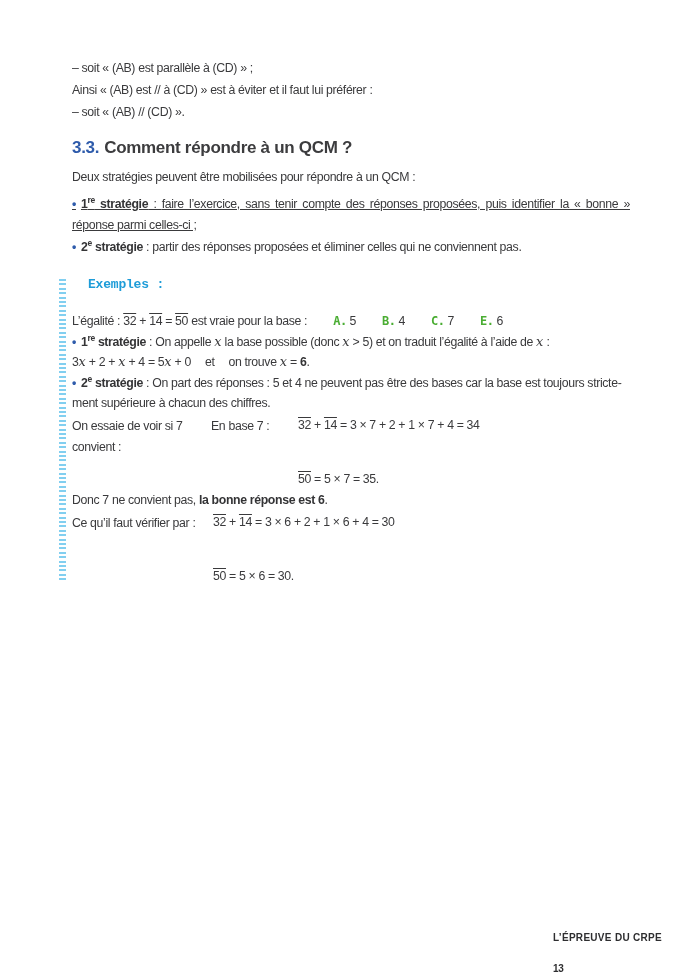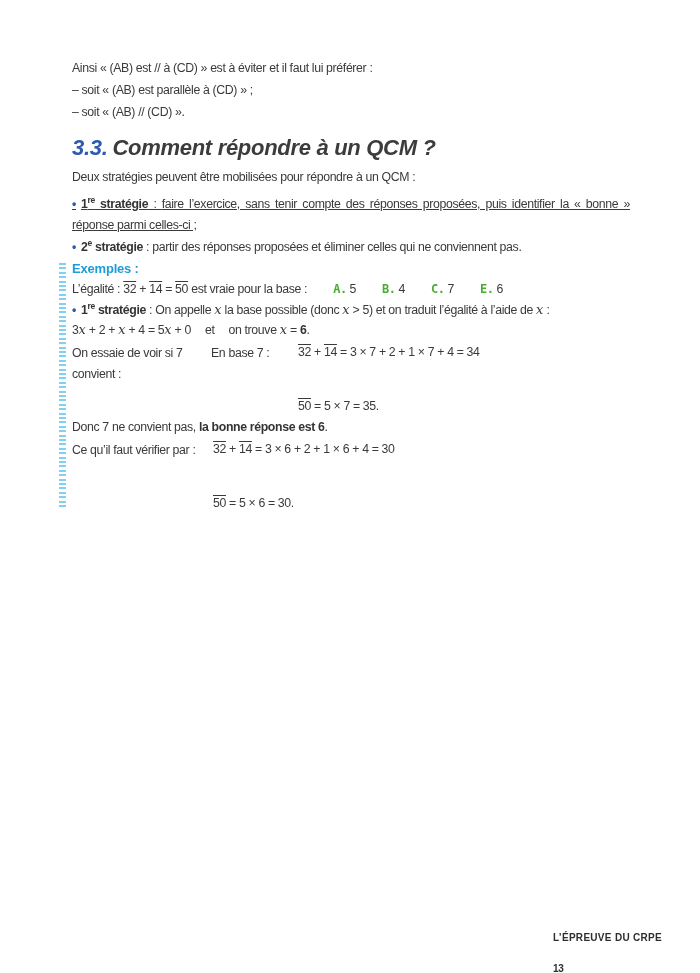--- a/index.html
+++ b/index.html
@@ -13,40 +13,40 @@
   .page{
     position:relative;width:700px;height:973px;background:#ffffff;overflow:hidden;
     font-family:"Liberation Sans",sans-serif;color:var(--body-text);
     font-size:12.3px;letter-spacing:-0.35px;
   }
   .content{position:absolute;left:72px;top:57px;width:558px;}
   .para{margin:0;}
   .line{display:block;}
   .toppara{line-height:22px;}
   .heading{
-    margin:13px 0 0 0;font-size:22px;line-height:23px;font-weight:700;
-    letter-spacing:-0.3px;color:#3c3c3e;font-style:italic;
+    margin:13px 0 0 0;font-size:17px;line-height:23px;font-weight:700;
+    letter-spacing:-0.3px;color:#3c3c3e;
   }
   .hnum{color:var(--section-blue);margin-right:5px;}
   .stratintro{margin-top:8px;line-height:21.5px;}
   .mainbullet{line-height:21.5px;}
   .b1{margin-top:5px;text-align:justify;text-decoration:underline;}
   .b2{margin-top:0.5px;}
   .dot{color:var(--section-blue);font-weight:700;margin-right:5px;}
   b{font-weight:700;color:#343436;}
   sup{font-size:8.5px;vertical-align:super;line-height:0;}
   
   .examples{position:relative;margin-top:0;line-height:20.5px;}
   .dashes{
     position:absolute;left:-13px;top:4px;bottom:4px;width:7px;
     background:repeating-linear-gradient(to bottom,var(--dash-blue) 0 2px,transparent 2px 4.4px);
   }
   .exlabel{
-    margin:0;color:var(--examples-cyan);font-weight:700;font-size:13px;
-    line-height:20.5px;letter-spacing:-0.2px;
+    margin:16px;color:var(--examples-cyan);font-weight:700;font-size:13px;
+    line-height:20.5px;letter-spacing:-0.2px;font-family:Liberation Mono, monospace;
   }
   .ov{text-decoration:overline;text-decoration-thickness:1px;text-align:center;}
   .choices{display:inline-flex;gap:26px;margin-left:26px;}
   .choice .cl{
     font-family:"DejaVu Sans Mono",monospace;font-weight:700;
     color:var(--choice-green);font-size:12px;letter-spacing:-0.5px;margin-right:3px;
   }
   .vx{font-family:"DejaVu Serif",serif;font-style:italic;font-size:12.8px;letter-spacing:0;}
   .sp{display:inline-block;margin:0 14px;}
   .eqrow{display:flex;align-items:flex-start;line-height:19px;margin-top:2.5px;}
@@ -66,22 +66,22 @@
   .ftitle{font-weight:700;font-size:10px;letter-spacing:0.3px;}
   .fnum{font-weight:700;font-size:10px;}
 </style>
 </head>
 <body>
 
 <div class="page">
   <main class="content">
 
     <p class="para toppara">
+      <span class="line">– soit « (AB) est parallèle à (CD) » ;</span>
       <span class="line">Ainsi « (AB) est // à (CD) » est à éviter et il faut lui préférer :</span>
-      <span class="line">– soit « (AB) est parallèle à (CD) » ;</span>
       <span class="line">– soit « (AB) // (CD) ».</span>
     </p>
 
     <h2 class="heading"><span class="hnum">3.3.</span><span class="htitle">Comment répondre à un QCM ?</span></h2>
 
     <p class="para stratintro">Deux stratégies peuvent être mobilisées pour répondre à un QCM :</p>
 
     <p class="para mainbullet b1"><span class="dot">•</span><b><span>1</span><sup>re</sup><span> stratégie</span></b><span> : </span><span>faire l’exercice, sans tenir compte des réponses proposées, puis identifier la « bonne » réponse parmi celles-ci ;</span></p>
 
     <p class="para mainbullet b2"><span class="dot">•</span><b><span>2</span><sup>e</sup><span> stratégie</span></b><span> : </span><span>partir des réponses proposées et éliminer celles qui ne conviennent pas.</span></p>
@@ -95,20 +95,21 @@
             <span class="choice"><b class="cl">A.</b><span>5</span></span>
             <span class="choice"><b class="cl">B.</b><span>4</span></span>
             <span class="choice"><b class="cl">C.</b><span>7</span></span>
             <span class="choice"><b class="cl">E.</b><span>6</span></span>
           </span></p>
 
       <p class="para ex"><span class="dot">•</span><b><span>1</span><sup>re</sup><span> stratégie</span></b><span> : </span><span>On appelle </span><span class="vx">x</span><span> la base possible (donc </span><span class="vx">x</span><span> &gt; 5) et on traduit l’égalité à l’aide de </span><span class="vx">x</span><span> :</span></p>
 
       <p class="para ex"><span>3</span><span class="vx">x</span><span> + 2 + </span><span class="vx">x</span><span> + 4 = 5</span><span class="vx">x</span><span> + 0</span><span class="sp">et</span><span>on trouve </span><span class="vx">x</span><span> = </span><b>6</b><span>.</span></p>
 
+      <p class="para ex"><span class="dot">•</span><b><span>2</span><sup>e</sup><span> stratégie</span></b><span> : </span><span>On part des réponses : 5 et 4 ne peuvent pas être des bases car la base est toujours stricte-</span><br><span>ment supérieure à chacun des chiffres.</span></p>
 
       <div class="eqrow">
         <span class="eqlabel w1">On essaie de voir si 7 convient :</span>
         <span class="eqlabel w2">En base 7 :</span>
         <span class="eqblock">
           <span class="eqline"><span class="ov">32</span><span> + </span><span class="ov">14</span><span> = 3 × 7 + 2 + 1 × 7 + 4 = 34</span></span>
           <span class="eqline"><span class="ov">50</span><span> = 5 × 7 = 35.</span></span>
         </span>
       </div>
 

